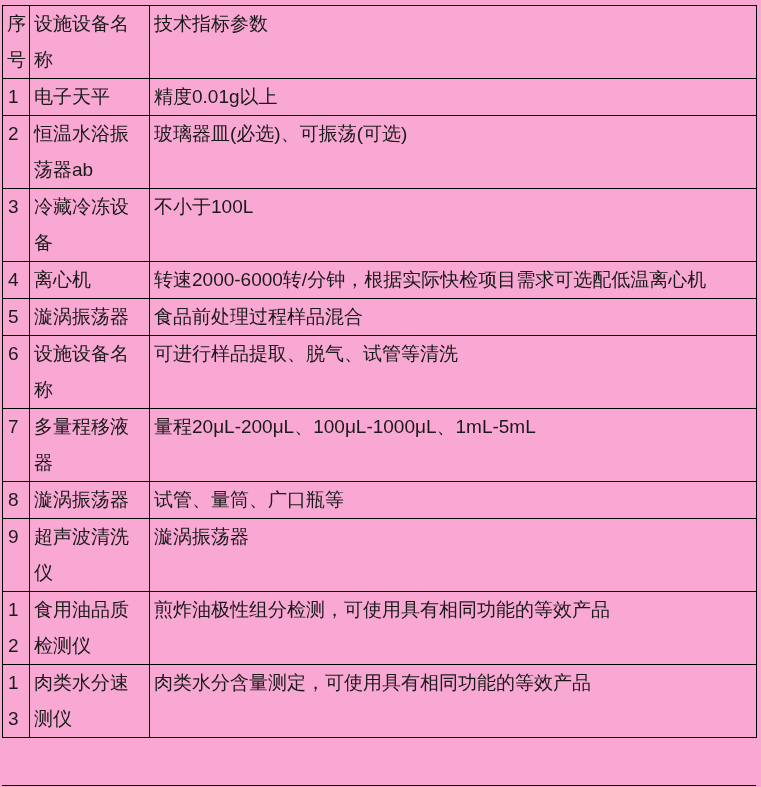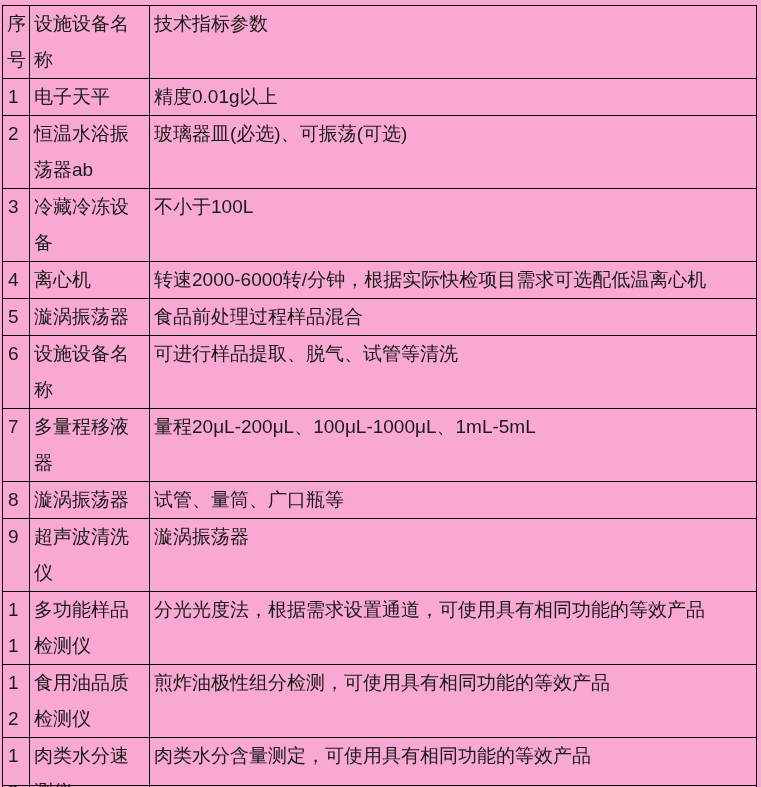--- a/index.html
+++ b/index.html
@@ -107,25 +107,20 @@
           <td class="cell-no">8</td>
           <td class="cell-name">漩涡振荡器</td>
           <td class="cell-param">试管、量筒、广口瓶等</td>
         </tr>
         <tr>
           <td class="cell-no">9</td>
           <td class="cell-name">超声波清洗仪</td>
           <td class="cell-param">漩涡振荡器</td>
         </tr>
         <tr>
-          <td class="cell-no">11</td>
-          <td class="cell-name">多功能样品检测仪</td>
-          <td class="cell-param">分光光度法，根据需求设置通道，可使用具有相同功能的等效产品</td>
-        </tr>
-        <tr>
           <td class="cell-no">12</td>
           <td class="cell-name">食用油品质检测仪</td>
           <td class="cell-param">煎炸油极性组分检测，可使用具有相同功能的等效产品</td>
         </tr>
         <tr>
           <td class="cell-no">13</td>
           <td class="cell-name">肉类水分速测仪</td>
           <td class="cell-param">肉类水分含量测定，可使用具有相同功能的等效产品</td>
         </tr>
       </tbody>

